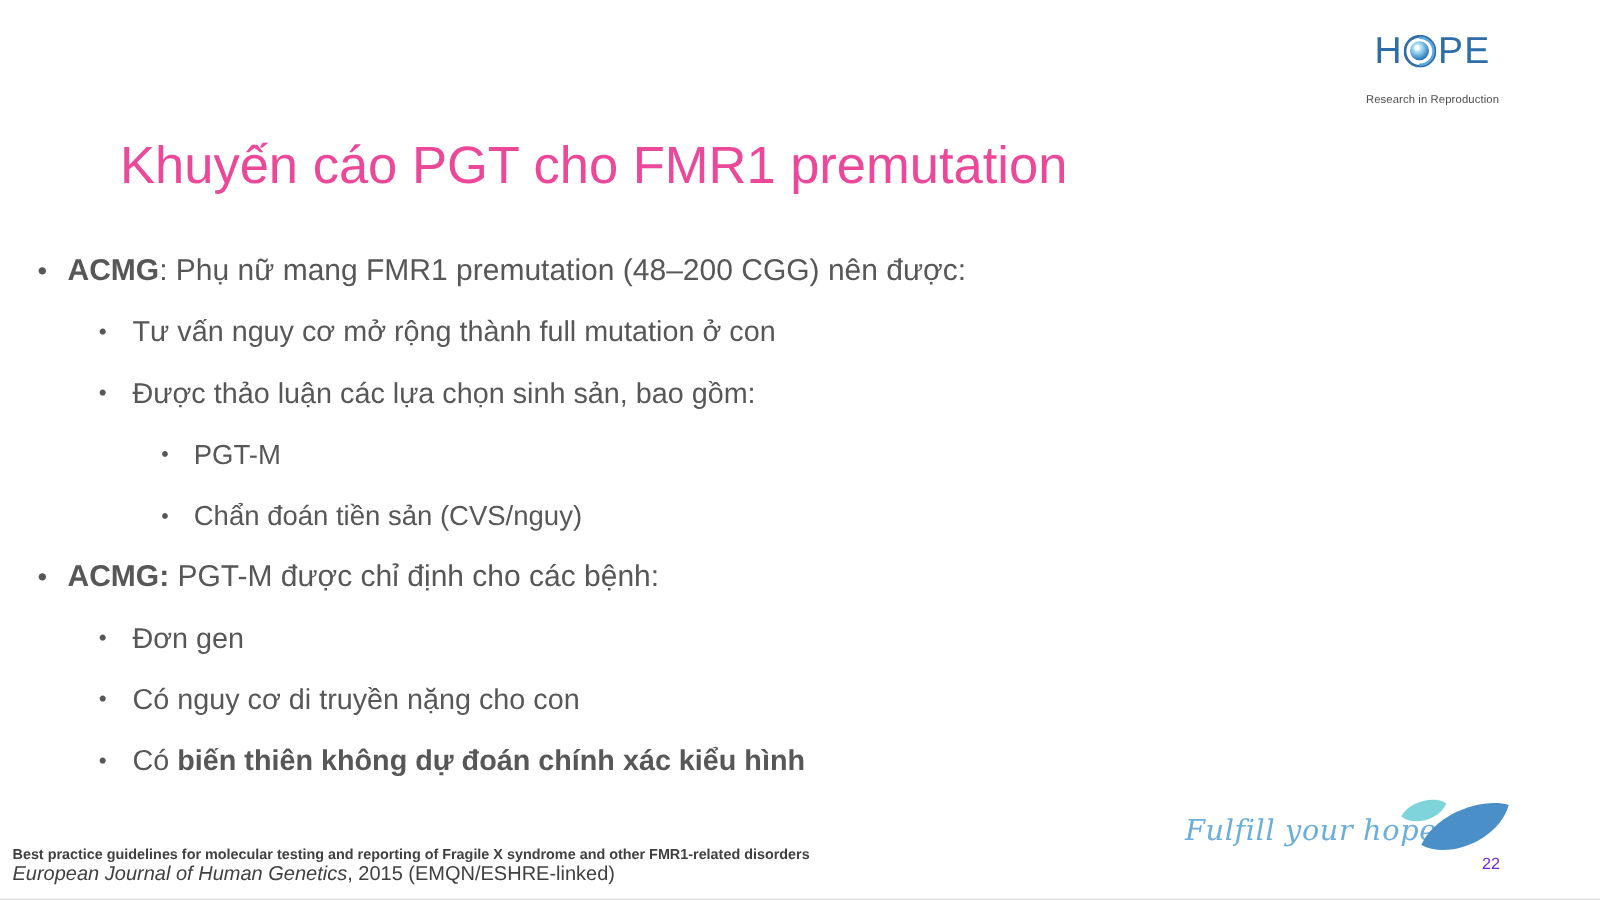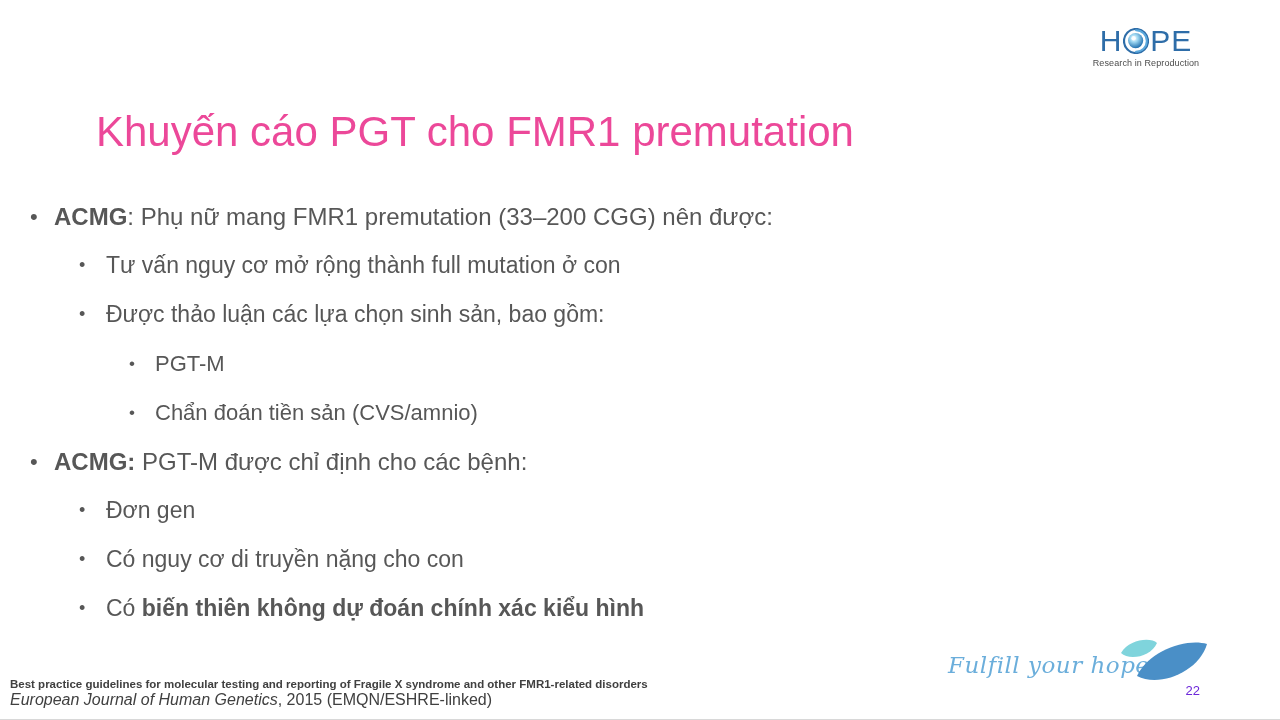--- a/index.html
+++ b/index.html
@@ -47,21 +47,21 @@
     width: 26px;
     height: 26px;
     margin: 0 1px;
   }
   #hope-tagline {
     text-align: center;
     font-family: "Liberation Sans", sans-serif;
     font-size: 9px;
     color: #4c4c4c;
     letter-spacing: 0.1px;
-    margin-top: 2px;
+    margin-top: 18px;
     white-space: nowrap;
   }
 
   
   #slide-title {
     position: absolute;
     left: 96px;
     top: 80px;
     width: 1000px;
     font-family: "Liberation Sans", sans-serif;
@@ -237,41 +237,41 @@
     </div>
     <div id="hope-tagline">Research in Reproduction</div>
   </div>
 
   <h1 id="slide-title">Khuyến cáo PGT cho FMR1 premutation</h1>
 
   <div id="body-list">
 
     <div class="bullet-row lvl1">
       <span class="bullet-dot">•</span>
-      <span class="bullet-text"><span class="b">ACMG</span><span>: Phụ nữ mang FMR1 premutation (33–200 CGG) nên được:</span></span>
+      <span class="bullet-text"><span class="b">ACMG</span><span>: Phụ nữ mang FMR1 premutation (48–200 CGG) nên được:</span></span>
     </div>
 
     <div class="bullet-row lvl2">
       <span class="bullet-dot">•</span>
       <span class="bullet-text"><span>Tư vấn nguy cơ mở rộng thành full mutation ở con</span></span>
     </div>
 
     <div class="bullet-row lvl2">
       <span class="bullet-dot">•</span>
       <span class="bullet-text"><span>Được thảo luận các lựa chọn sinh sản, bao gồm:</span></span>
     </div>
 
     <div class="bullet-row lvl3">
       <span class="bullet-dot">•</span>
       <span class="bullet-text"><span>PGT-M</span></span>
     </div>
 
     <div class="bullet-row lvl3">
       <span class="bullet-dot">•</span>
-      <span class="bullet-text"><span>Chẩn đoán tiền sản (CVS/amnio)</span></span>
+      <span class="bullet-text"><span>Chẩn đoán tiền sản (CVS/nguy)</span></span>
     </div>
 
     <div class="bullet-row lvl1">
       <span class="bullet-dot">•</span>
       <span class="bullet-text"><span class="b">ACMG:</span><span> PGT-M được chỉ định cho các bệnh:</span></span>
     </div>
 
     <div class="bullet-row lvl2">
       <span class="bullet-dot">•</span>
       <span class="bullet-text"><span>Đơn gen</span></span>

